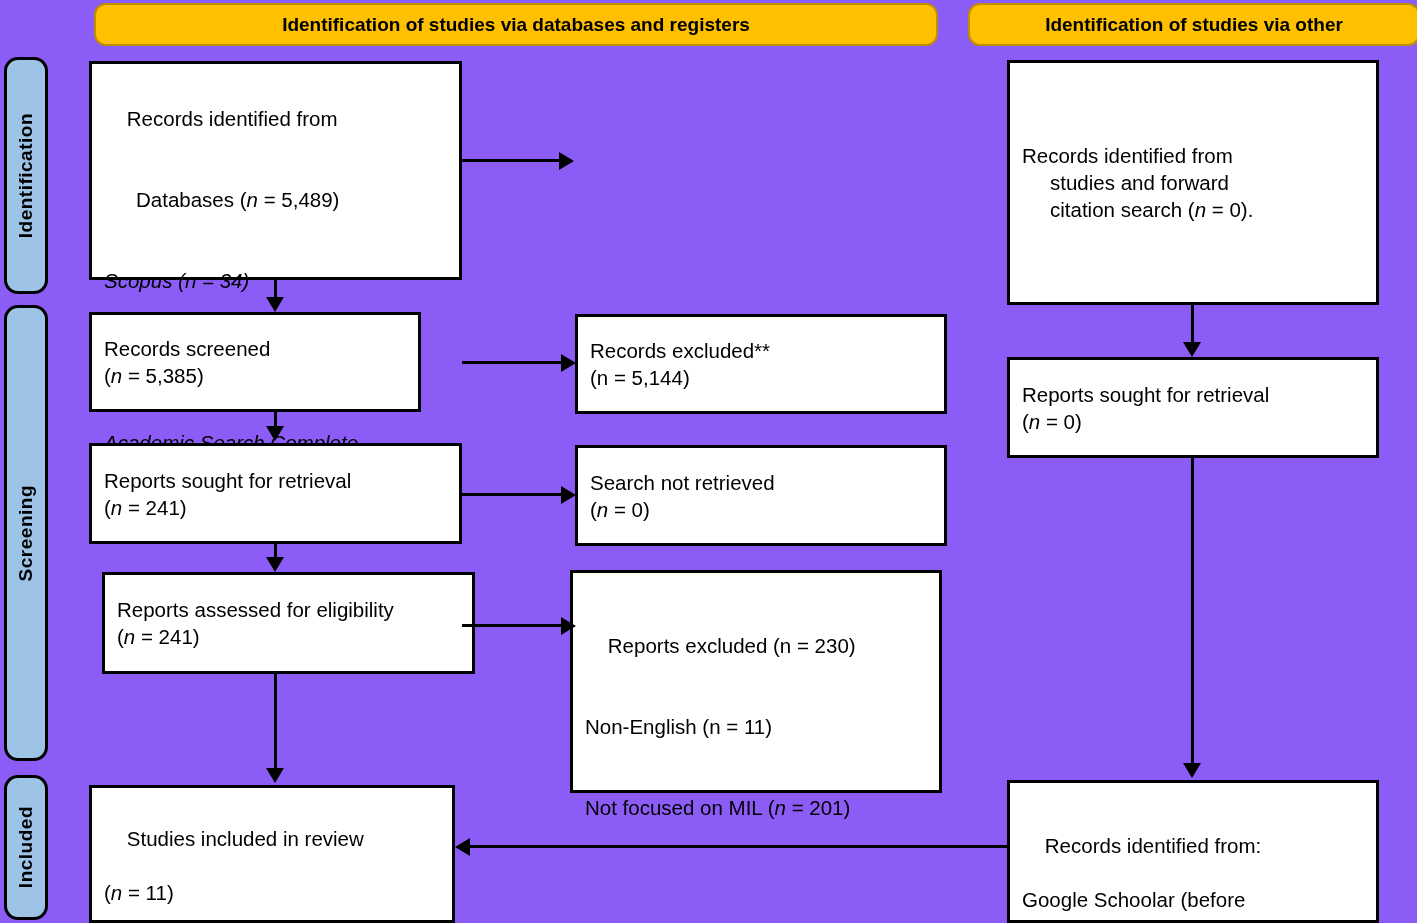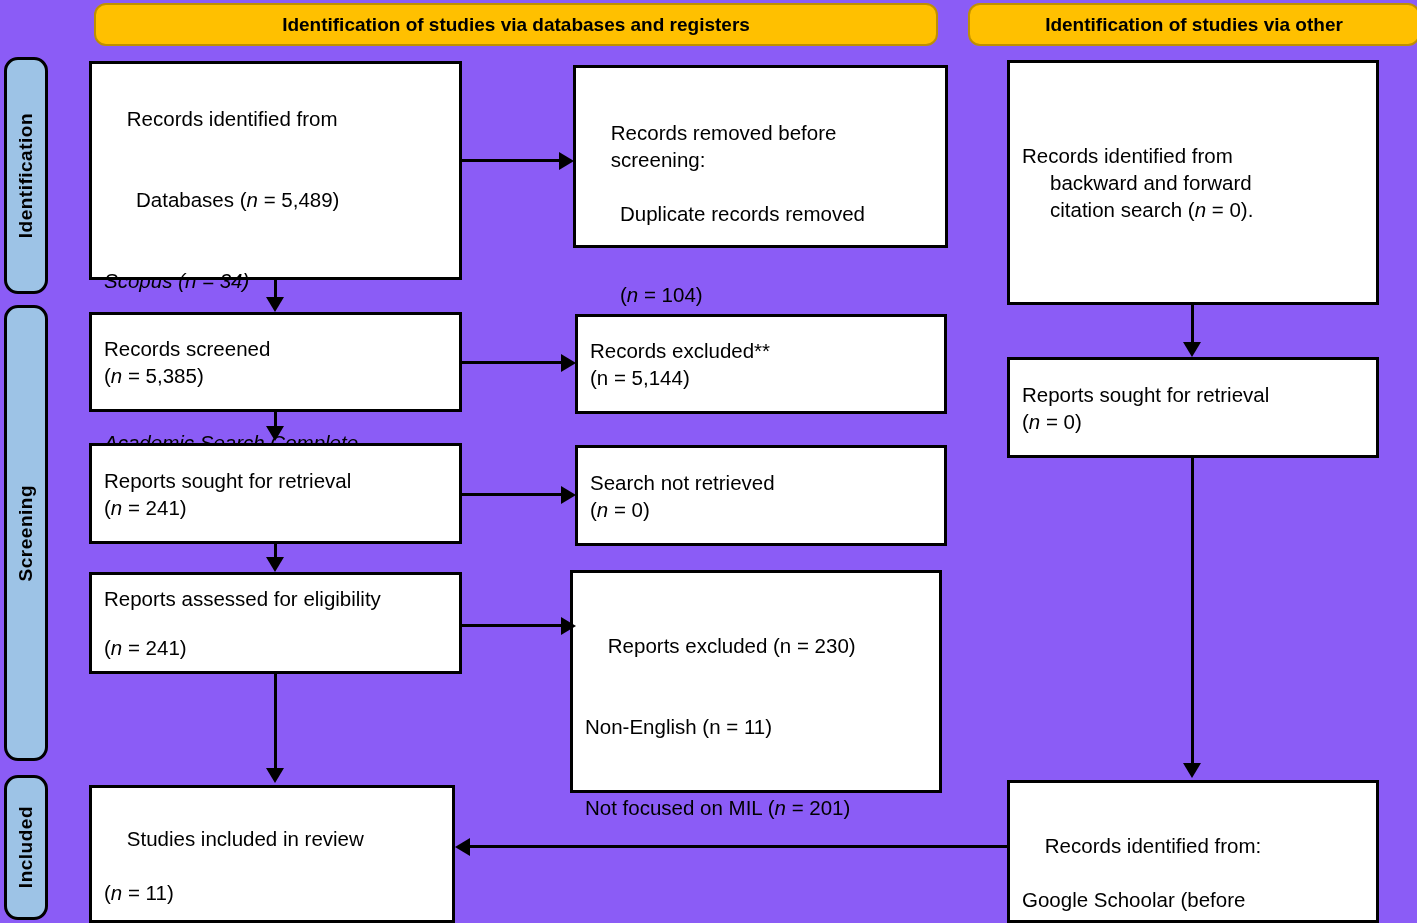--- a/index.html
+++ b/index.html
@@ -118,69 +118,63 @@
   <div class="box" style="left:89px;top:61px;width:373px;height:219px;padding-top:14px;">
     <span>Records identified from</span><br>
     <span class="ind" style="padding-left:32px;">Databases (<i>n</i> = 5,489)</span>
     <i class="ind">Scopus (<i>n</i> = 34)</i>
     <i class="ind">Web of Science (<i>n</i> = 50)</i>
     <i class="ind">Academic Search Complete</i>
     <span class="ind">(<i>n</i> = 5,161)</span>
     <i class="ind">APA PsyArticle (<i>n</i> = 244)</i>
   </div>
 
-  <div class="box" style="left:573px;top:65px;width:375px;height:183px;padding-top:24px;">
-    <span>Records removed before</span>
-    <span>screening:</span>
-    <span class="ind" style="padding-left:32px;">Duplicate records removed</span>
-    <span class="ind" style="padding-left:32px;">(<i>n</i> = 104)</span>
-  </div>
-
-  <div class="box vcenter" style="left:89px;top:312px;width:373px;height:100px;">
+
+  <div class="box vcenter" style="left:89px;top:312px;width:332px;height:100px;">
     <span>Records screened</span>
     <span>(<i>n</i> = 5,385)</span>
   </div>
 
   <div class="box vcenter" style="left:575px;top:314px;width:372px;height:100px;">
     <span>Records excluded**</span>
     <span>(n = 5,144)</span>
   </div>
 
   <div class="box vcenter" style="left:89px;top:443px;width:373px;height:101px;">
     <span>Reports sought for retrieval</span>
     <span>(<i>n</i> = 241)</span>
   </div>
 
   <div class="box vcenter" style="left:575px;top:445px;width:372px;height:101px;">
     <span>Search not retrieved</span>
     <span>(<i>n</i> = 0)</span>
   </div>
 
-  <div class="box vcenter" style="left:89px;top:572px;width:373px;height:102px;justify-content:space-between;">
+  <div class="box vcenter" style="left:102px;top:572px;width:373px;height:102px;">
     <span>Reports assessed for eligibility</span>
     <span>(<i>n</i> = 241)</span>
   </div>
 
   <div class="box" style="left:570px;top:570px;width:372px;height:223px;padding-top:32px;">
     <span>Reports excluded (n = 230)</span>
     <span></span>
     <span class="ind">Non-English (n = 11)</span>
     <span class="ind">Not focused on MIL (<i>n</i> = 201)</span>
   </div>
 
   <div class="box" style="left:89px;top:785px;width:366px;height:138px;">
     <span>Studies included in review</span>
     <span class="ind">(<i>n</i> = 11)</span>
     
     
   </div>
 
   <div class="box vcenter" style="left:1007px;top:60px;width:372px;height:245px;">
     <span>Records identified from</span>
-    <span class="ind" style="padding-left:28px;">backward and forward</span>
+    <span class="ind" style="padding-left:28px;">studies and forward</span>
     <span class="ind" style="padding-left:28px;">citation search (<i>n</i> = 0).</span>
   </div>
 
   <div class="box vcenter" style="left:1007px;top:357px;width:372px;height:101px;">
     <span>Reports sought for retrieval</span>
     <span>(<i>n</i> = 0)</span>
   </div>
 
   <div class="box" style="left:1007px;top:780px;width:372px;height:143px;padding-top:22px;">
     <span>Records identified from:</span>

